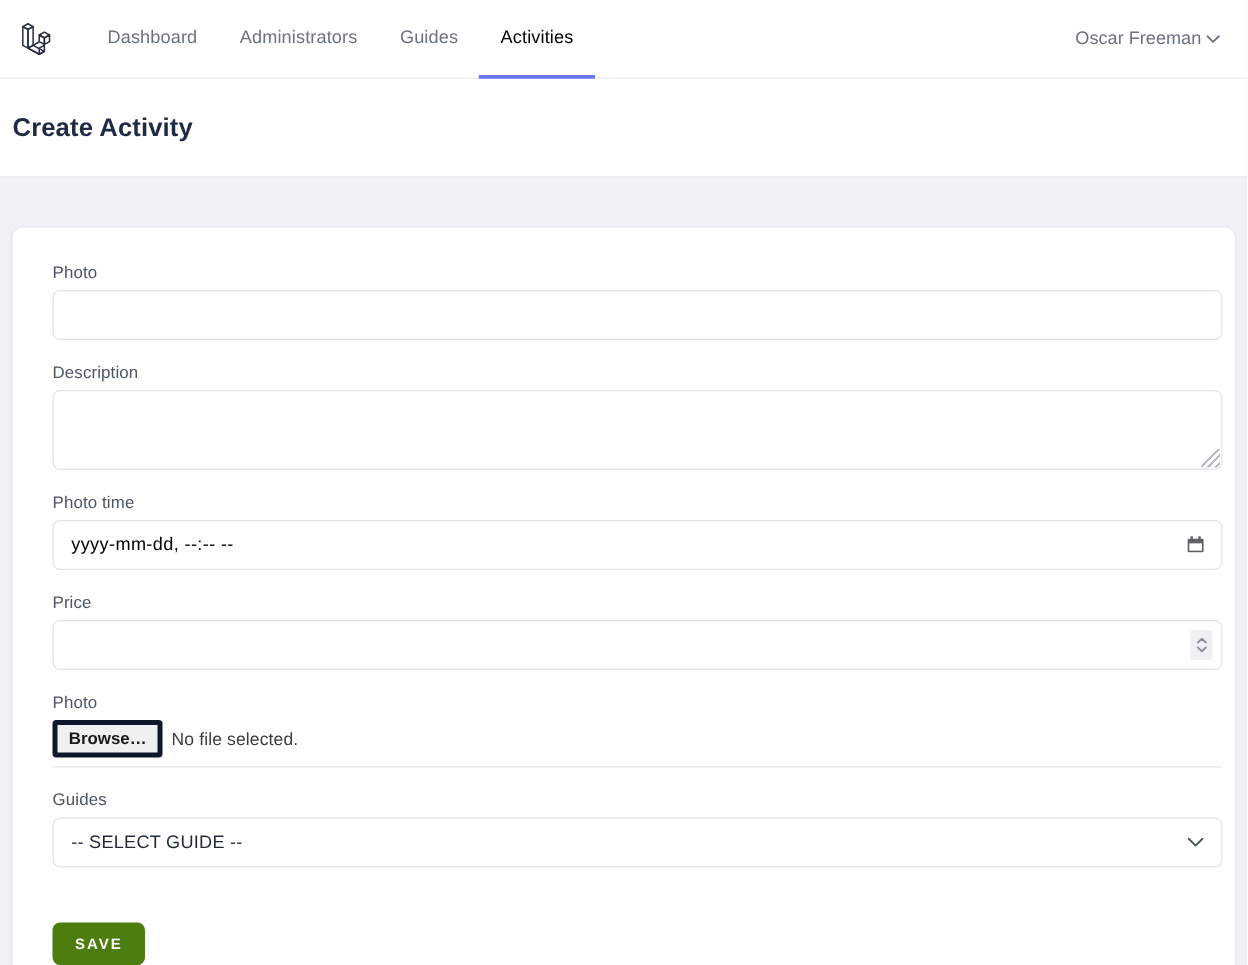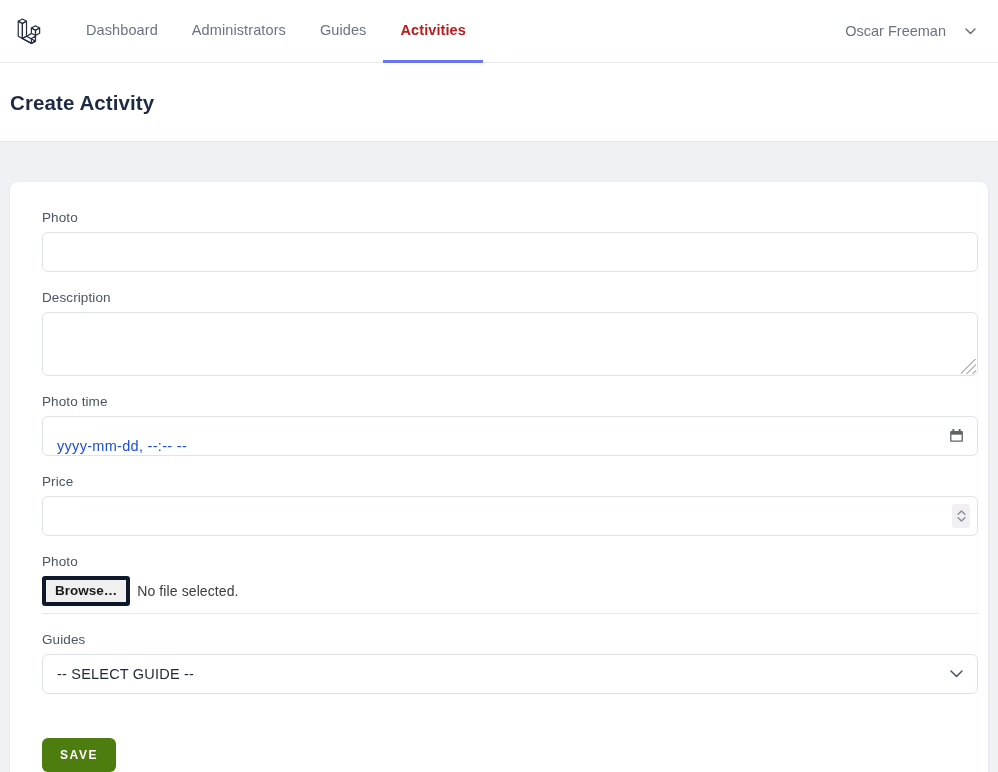--- a/index.html
+++ b/index.html
@@ -35,31 +35,31 @@
     font-size: 14.5px;
     color: #6b7280;
     text-decoration: none;
     letter-spacing: .1px;
     border-bottom: 3px solid transparent;
     margin-bottom: -1px;
     cursor: pointer;
     white-space: nowrap;
   }
   .nav-link.active {
-    color: #b91c1c;
-    font-weight: 700;
+    color: #000000;
+    font-weight: 400;
     border-bottom-color: #6875f5;
   }
   .nav-right {
     margin-left: auto;
     display: flex; align-items: center;
     padding-right: 22px;
   }
   .user-menu {
-    display: flex; align-items: center; gap: 19px;
+    display: flex; align-items: center; gap: 4px;
     font-size: 14.5px; color: #6b7280;
     cursor: pointer;
   }
   .chev { display: block; }
 
   
   .page-header {
     background: #ffffff;
     border-bottom: 1px solid #e6e8ec;
     padding: 28px 0 26px 10px;
@@ -125,25 +125,25 @@
   .datetime-wrap, .number-wrap, .select-wrap { position: relative; width: 936px; }
   .datetime-input {
     height: 40px;
     padding: 0 36px 0 14px;
     font-size: 14.5px;
     color: #202124;
     letter-spacing: .2px;
   }
   .dt-placeholder {
     position: absolute;
-    left: 15px; top: 10px;
+    left: 15px; top: 0;
     height: 40px;
     display: flex; align-items: center;
     font-size: 14.5px;
-    color: #1d4ed8;
+    color: #000000;
     pointer-events: none;
     letter-spacing: .3px;
     white-space: pre;
   }
   .cal-icon {
     position: absolute;
     right: 14px; top: 50%;
     transform: translateY(-50%);
     pointer-events: none;
   }

